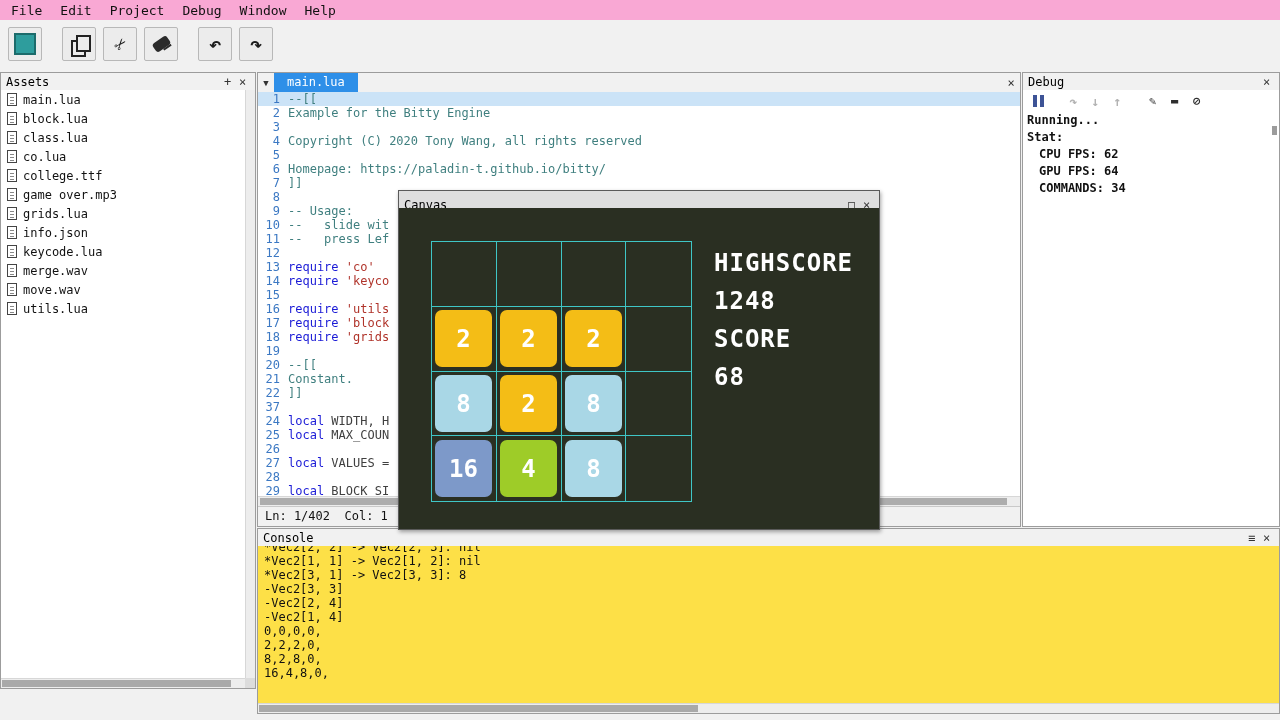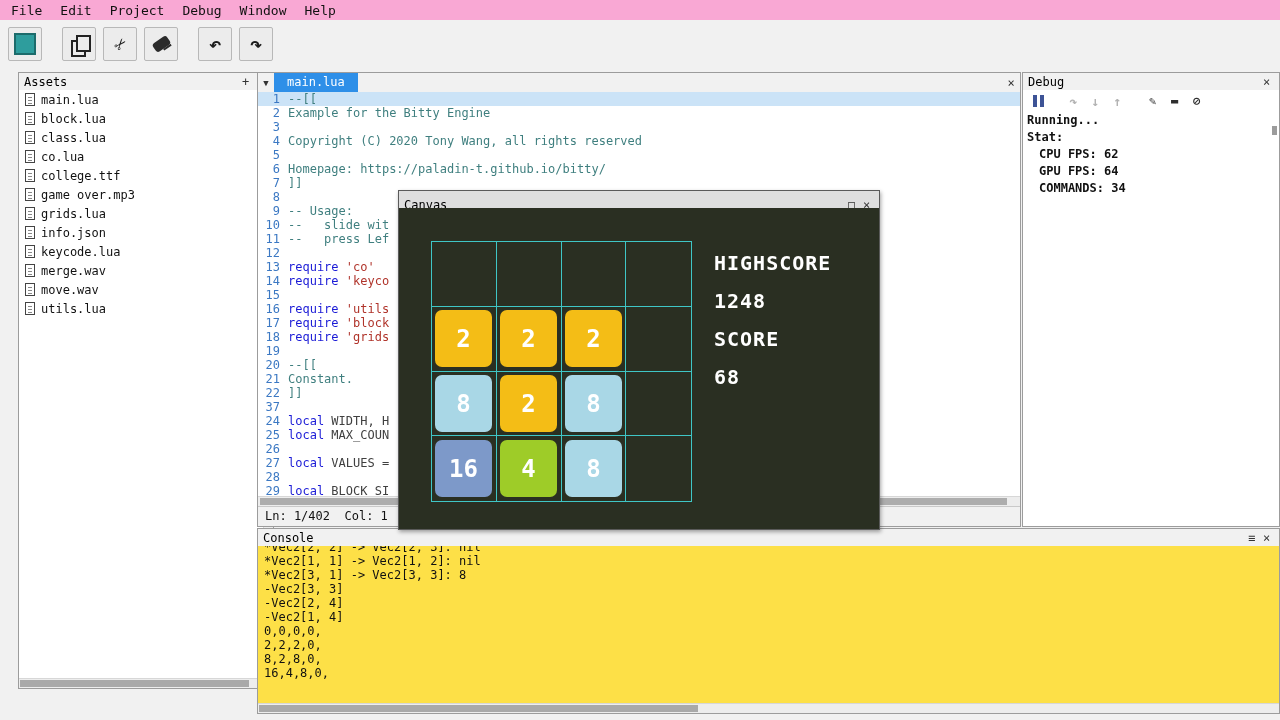--- a/index.html
+++ b/index.html
@@ -26,21 +26,21 @@
   .eraser-icon { width:17px; height:10px; background:#2b2b2b; border-radius:3px; transform:rotate(-35deg); box-shadow:3px 6px 0 -4px #2b2b2b; }
 
   
   .panel { position:absolute; background:#FFF; border:1px solid #9C9C9C; }
   .panel-header { position:absolute; left:0; right:0; top:0; height:17px; background:#F1F1F1;
     display:flex; align-items:center; padding:0 5px; color:#000; }
   .panel-header .ptitle { flex:1; }
   .hbtn { width:15px; text-align:center; color:#333; }
 
   
-  #assets { left:18px; top:72px; width:256px; height:617px; }
+  #assets { left:0; top:72px; width:256px; height:617px; }
   .file-list { position:absolute; left:0; right:10px; top:17px; bottom:10px; background:#FFF; overflow:hidden; }
   .file-item { height:19px; display:flex; align-items:center; padding-left:6px; }
   .doc-icon { width:10px; height:13px; border:1px solid #444; background:#FFF; position:relative; margin-right:6px; flex:none; }
   .doc-icon::after { content:""; position:absolute; left:2px; top:3px; width:4px; height:1px; background:#888; box-shadow:0 3px 0 #888,0 6px 0 #888; }
   .vtrack { position:absolute; top:17px; right:0; width:10px; bottom:10px; background:#EDEDED; border-left:1px solid #D7D7D7; }
   .htrack { position:absolute; left:0; right:10px; bottom:0; height:10px; background:#EDEDED; border-top:1px solid #D7D7D7; }
   .htrack .thumb { position:absolute; left:1px; top:1px; bottom:1px; width:94%; background:#A9A9A9; }
   .corner { position:absolute; right:0; bottom:0; width:10px; height:10px; background:#DCDCDC; }
 
   
@@ -98,21 +98,21 @@
   .tile { position:absolute; width:57px; height:57px; border-radius:7px; display:flex; align-items:center; justify-content:center;
     color:#FFF; font-weight:bold; font-size:24px; }
   .t2  { background:var(--tile-2,#F4BD16); }
   .t4  { background:var(--tile-4,#9ECC28); }
   .t8  { background:var(--tile-8,#A9D7E6); }
   .t16 { background:var(--tile-16,#7D99C9); }
   .p10{left:36px;top:102px}.p11{left:101px;top:102px}.p12{left:166px;top:102px}
   .p20{left:36px;top:167px}.p21{left:101px;top:167px}.p22{left:166px;top:167px}
   .p30{left:36px;top:232px}.p31{left:101px;top:232px}.p32{left:166px;top:232px}
   .hud { position:absolute; left:315px; top:36px; color:#FFF; font-weight:bold; }
-  .hud div { font-size:20px; line-height:38px; letter-spacing:1px; }
+  .hud div { font-size:24px; line-height:38px; letter-spacing:1px; }
 </style>
 </head>
 <body>
 
 <div class="menubar">
   <span class="menu-item">File</span>
   <span class="menu-item">Edit</span>
   <span class="menu-item">Project</span>
   <span class="menu-item">Debug</span>
   <span class="menu-item">Window</span>

